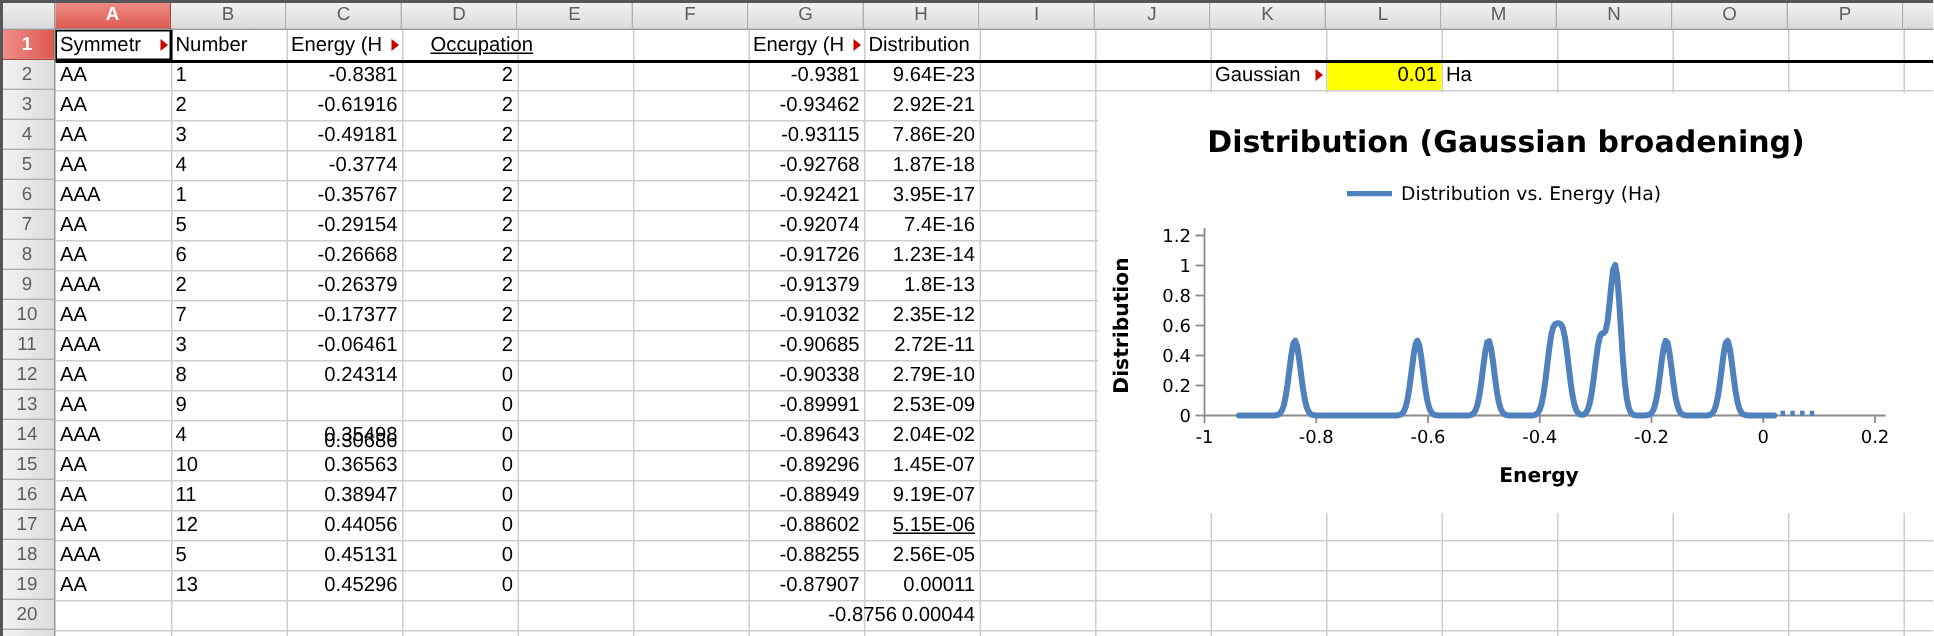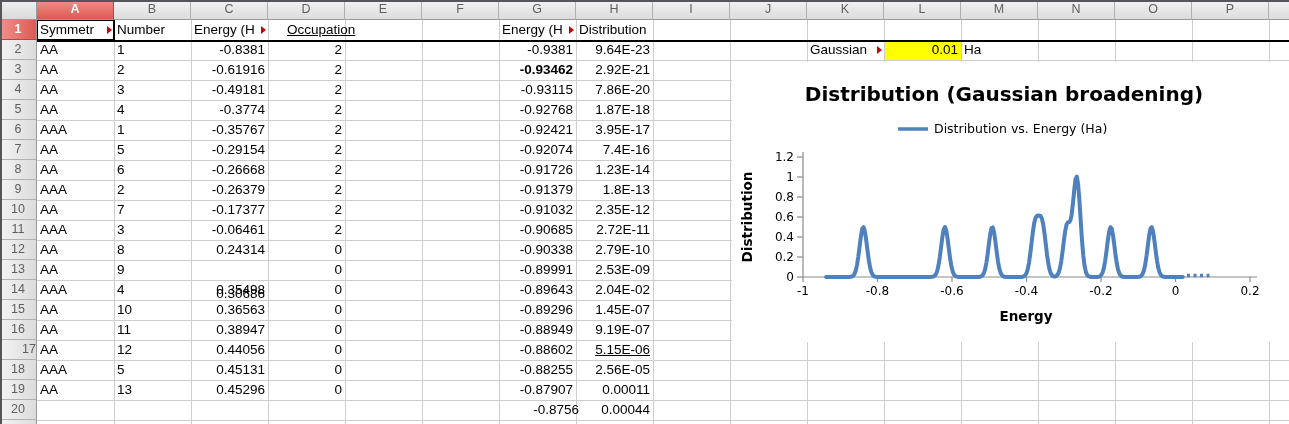--- a/index.html
+++ b/index.html
@@ -65,21 +65,21 @@
       <div class="rowhead" style="top: 140px; height: 19px;">7</div>
       <div class="rowhead" style="top: 160px; height: 19px;">8</div>
       <div class="rowhead" style="top: 180px; height: 19px;">9</div>
       <div class="rowhead" style="top: 200px; height: 19px;">10</div>
       <div class="rowhead" style="top: 220px; height: 19px;">11</div>
       <div class="rowhead" style="top: 240px; height: 19px;">12</div>
       <div class="rowhead" style="top: 260px; height: 19px;">13</div>
       <div class="rowhead" style="top: 280px; height: 19px;">14</div>
       <div class="rowhead" style="top: 300px; height: 19px;">15</div>
       <div class="rowhead" style="top: 320px; height: 19px;">16</div>
-      <div class="rowhead" style="top: 340px; height: 19px; text-align: right;">17</div>
+      <div class="rowhead" style="top: 340px; height: 19px;">17</div>
       <div class="rowhead" style="top: 360px; height: 19px;">18</div>
       <div class="rowhead" style="top: 380px; height: 19px;">19</div>
       <div class="rowhead" style="top: 400px; height: 19px;">20</div>
       <div class="rowhead" style="top: 420px; height: 19px;">21</div>
       <div class="gl" style="left: 114px; top: 20px; width: 1px; height: 404px; background: rgb(205, 205, 205);"></div>
       <div class="gl" style="left: 191px; top: 20px; width: 1px; height: 404px; background: rgb(205, 205, 205);"></div>
       <div class="gl" style="left: 268px; top: 20px; width: 1px; height: 404px; background: rgb(205, 205, 205);"></div>
       <div class="gl" style="left: 345px; top: 20px; width: 1px; height: 404px; background: rgb(205, 205, 205);"></div>
       <div class="gl" style="left: 422px; top: 20px; width: 1px; height: 404px; background: rgb(205, 205, 205);"></div>
       <div class="gl" style="left: 499px; top: 20px; width: 1px; height: 404px; background: rgb(205, 205, 205);"></div>
@@ -126,21 +126,21 @@
       <div class="cell l" style="left: 37px; top: 40px; width: 77px;">AA</div>
       <div class="cell l" style="left: 114px; top: 40px; width: 77px;">1</div>
       <div class="cell r" style="left: 191px; top: 40px; width: 77px;">-0.8381</div>
       <div class="cell r" style="left: 268px; top: 40px; width: 77px;">2</div>
       <div class="cell r" style="left: 499px; top: 40px; width: 77px;">-0.9381</div>
       <div class="cell r" style="left: 576px; top: 40px; width: 77px;">9.64E-23</div>
       <div class="cell l" style="left: 37px; top: 60px; width: 77px;">AA</div>
       <div class="cell l" style="left: 114px; top: 60px; width: 77px;">2</div>
       <div class="cell r" style="left: 191px; top: 60px; width: 77px;">-0.61916</div>
       <div class="cell r" style="left: 268px; top: 60px; width: 77px;">2</div>
-      <div class="cell r" style="left: 499px; top: 60px; width: 77px; font-weight: bold;">-0.93462</div>
+      <div class="cell r" style="left: 499px; top: 60px; width: 77px;">-0.93462</div>
       <div class="cell r" style="left: 576px; top: 60px; width: 77px;">2.92E-21</div>
       <div class="cell l" style="left: 37px; top: 80px; width: 77px;">AA</div>
       <div class="cell l" style="left: 114px; top: 80px; width: 77px;">3</div>
       <div class="cell r" style="left: 191px; top: 80px; width: 77px;">-0.49181</div>
       <div class="cell r" style="left: 268px; top: 80px; width: 77px;">2</div>
       <div class="cell r" style="left: 499px; top: 80px; width: 77px;">-0.93115</div>
       <div class="cell r" style="left: 576px; top: 80px; width: 77px;">7.86E-20</div>
       <div class="cell l" style="left: 37px; top: 100px; width: 77px;">AA</div>
       <div class="cell l" style="left: 114px; top: 100px; width: 77px;">4</div>
       <div class="cell r" style="left: 191px; top: 100px; width: 77px;">-0.3774</div>
@@ -224,21 +224,21 @@
       <div class="cell r" style="left: 191px; top: 360px; width: 77px;">0.45131</div>
       <div class="cell r" style="left: 268px; top: 360px; width: 77px;">0</div>
       <div class="cell r" style="left: 499px; top: 360px; width: 77px;">-0.88255</div>
       <div class="cell r" style="left: 576px; top: 360px; width: 77px;">2.56E-05</div>
       <div class="cell l" style="left: 37px; top: 380px; width: 77px;">AA</div>
       <div class="cell l" style="left: 114px; top: 380px; width: 77px;">13</div>
       <div class="cell r" style="left: 191px; top: 380px; width: 77px;">0.45296</div>
       <div class="cell r" style="left: 268px; top: 380px; width: 77px;">0</div>
       <div class="cell r" style="left: 499px; top: 380px; width: 77px;">-0.87907</div>
       <div class="cell r" style="left: 576px; top: 380px; width: 77px;">0.00011</div>
-      <div class="cell r" style="left: 505px; top: 400px; width: 77px;">-0.8756</div>
+      <div class="cell r" style="left: 524px; top: 400px; width: 77px;">-0.8756</div>
       <div class="cell r" style="left: 576px; top: 400px; width: 77px;">0.00044</div>
       <div class="cell r" style="left: 499px; top: 420px; width: 77px;">-0.87213</div>
       <div class="cell r" style="left: 576px; top: 420px; width: 77px;">0.00153</div>
       <div class="cell l clip" style="left: 807px; top: 40px; width: 77px;">Gaussian</div>
       <div class="arrow" style="left: 877px; top: 46px; border-left: 5px solid rgb(204, 0, 0);"></div>
       <div class="cell r" style="left: 884px; top: 40px; width: 77px;">0.01</div>
       <div class="ybg" style="left: 885px; top: 42px; width: 76px; height: 18px; background: rgb(255, 255, 0);"></div>
       <div class="cell l" style="left: 961px; top: 40px; width: 77px;">Ha</div>
       <div class="cursor" style="left: 36px; top: 19px; width: 79px; height: 22px;"></div>
     </div>

